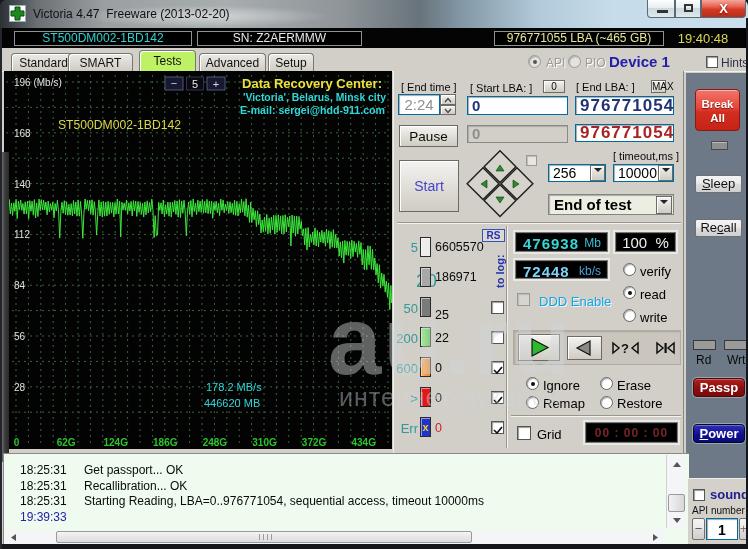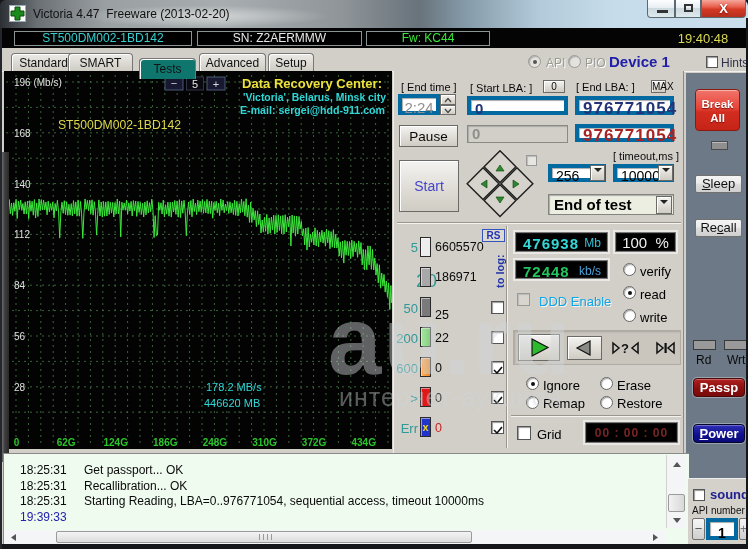--- a/index.html
+++ b/index.html
@@ -13,30 +13,30 @@
 #bmin{left:647px;width:28px;border-radius:0 0 0 4px;background:linear-gradient(#fdfeff,#e7eef2 45%,#ccd9df 50%,#dfe9ee);}
 #bmax{left:675px;width:26px;background:linear-gradient(#fdfeff,#e7eef2 45%,#ccd9df 50%,#dfe9ee);}
 #bclose{left:701px;width:45px;border-radius:0 0 4px 0;background:linear-gradient(#f5a79b,#e8604f 40%,#d33a24 55%,#b62f1d);}
 
 #strip{left:0;top:28px;width:748px;height:20px;background:#040404;}
 .sbox{top:2.5px;height:15px;background:#000;border:1px solid #8a9494;font-size:12px;text-align:center;line-height:13px;white-space:nowrap;}
 
 #tabrow{left:2px;top:48px;width:744px;height:23px;background:#d2cfc8;}
 #tabtopline{left:0;top:48px;width:748px;height:3px;background:#1a1a1a;}
 .tab{top:52.5px;height:18.5px;background:linear-gradient(#eceae5,#cfccc4);border:1px solid #777;border-bottom:none;border-radius:4px 4px 0 0;font-size:12px;font-weight:normal;text-align:center;color:#111;box-shadow:inset 1px 1px 0 #fff;}
-.tab.act{top:50px;height:21px;background:#0f766e;z-index:3;margin-top:8px;}
+.tab.act{top:50px;height:21px;background:#bef264;z-index:3;}
 
 #mainbg{left:2px;top:71px;width:744px;height:475px;background:#d2cfc8;border-top:1px solid #f2f1ee;}
 
 #chart{left:4px;top:71px;width:388px;height:378px;background:#030303;}
 #lstrip{left:2px;top:152px;width:7px;height:310px;background:linear-gradient(90deg,#6a6a6a,#3d3d3d 40%,#2a2a2a);}
 
 #cp{left:393px;top:71px;width:291px;height:382px;background:#d2cfc8;border-left:1px solid #efeeea;border-right:1px solid #8a8a84;}
 .lbl{font-size:11px;color:#0a0a0a;white-space:nowrap;}
-.fld{background:#fff;border:4px solid #0369a1;box-shadow:inset 1px 1px 1px #aaa;}
+.fld{background:#fff;border:1px solid #0369a1;box-shadow:inset 1px 1px 1px #aaa;}
 .btn svg{display:block;margin:0 auto;}
 .btn{background:linear-gradient(#f4f3f1,#dedbd4 60%,#cfccc4);border:1px solid #6a6a66;box-shadow:inset 1px 1px 0 #fff;text-align:center;color:#0a0a0a;}
 .win7btn{background:linear-gradient(#f4f4f4,#ebebeb 45%,#dddddd 50%,#cfcfcf);border:1px solid #707070;border-radius:2px;text-align:center;color:#111;}
 .chk{background:#fff;border:1px solid #555;box-shadow:inset 1px 1px 1px #999;}
 .radio{width:13px;height:13px;border-radius:50%;background:#fff;border:1px solid #666;box-shadow:inset 1px 1px 1px #aaa;}
 .rdot{position:absolute;left:3.5px;top:3.5px;width:4px;height:4px;border-radius:50%;background:#111;}
 .groove{background:#9a968e;box-shadow:0 1px 0 #f4f3ef;}
 .vgroove{background:#9a968e;box-shadow:1px 0 0 #f4f3ef;}
 .cbox{width:11px;height:20px;border:1px solid #2a2a2a;box-shadow:inset 1px 1px 0 rgba(255,255,255,.5);}
 .cval{font-size:12.5px;color:#0a0a0a;}
@@ -68,21 +68,21 @@
       <div class="abs" style="left:9px;top:10px;width:11px;height:3px;background:#333;"></div>
     </div>
 <div class="abs capbtn" id="bmax">
       <div class="abs" style="left:8px;top:4px;width:9px;height:8px;border:2px solid #333;"></div>
     </div>
 <div class="abs capbtn" id="bclose" style="color:#fff;font-weight:bold;font-size:13px;text-align:center;line-height:17px;text-shadow:0 1px 2px #801005;">X</div>
 </div>
 <div class="abs" id="strip">
 <div class="abs sbox" style="left:14px;width:178px;color:#35d0d0;">ST500DM002-1BD142</div>
 <div class="abs sbox" style="left:197px;width:165px;color:#e8e8e8;">SN: Z2AERMMW</div>
-<div class="abs sbox" style="left:366px;width:124px;color:#3ae83a;">Fw: KC44</div>
+<div class="abs sbox" style="left:494px;width:170px;color:#e6e69a;">976771055 LBA (~465 GB)</div>
 <div class="abs" style="left:672px;top:3px;width:62px;font-size:13px;color:#d8d855;text-align:center;">19:40:48</div>
 </div>
 <div class="abs" id="tabtopline"></div>
 <div class="abs" id="tabrow"></div>
 <div class="abs tab" style="left:11px;width:65px;line-height:18px;">Standard</div>
 <div class="abs tab" style="left:68px;width:65px;line-height:18px;">SMART</div>
 <div class="abs tab act" style="left:139px;width:57px;line-height:20px;">Tests</div>
 <div class="abs tab" style="left:199px;width:67px;line-height:18px;">Advanced</div>
 <div class="abs tab" style="left:268px;width:46px;line-height:18px;">Setup</div>
 <div class="abs radio" style="left:528px;top:55px;background:#e4e2dc;border-color:#999;">
@@ -263,21 +263,21 @@
     </svg></div>
 <div class="abs chk" style="left:491px;top:421px;width:13px;height:13px;"><svg width="11" height="11">
       <path d="M2 5l3 3 5-6" stroke="#111" fill="none" stroke-width="1.6"></path>
     </svg></div>
 <div class="abs lcd" style="left:515px;top:232px;width:93px;height:20px;">
     <span class="abs" style="left:7px;top:2px;font-size:15px;font-weight:bold;color:#35d8d8;letter-spacing:1px;">476938</span>
     <span class="abs" style="right:6px;top:3px;font-size:12px;color:#35c0d8;">Mb</span>
   </div>
 <div class="abs lcd" style="left:615px;top:232px;width:61px;height:20px;text-align:center;line-height:19px;font-size:15px;color:#f0f0f0;">100&nbsp; %</div>
 <div class="abs lcd" style="left:515px;top:260px;width:93px;height:19px;">
-    <span class="abs" style="left:7px;top:1.5px;font-size:15px;font-weight:bold;color:#22c55e;letter-spacing:1px;">72448</span>
+    <span class="abs" style="left:7px;top:1.5px;font-size:15px;font-weight:bold;color:#7dd3fc;letter-spacing:1px;">72448</span>
     <span class="abs" style="right:6px;top:2.5px;font-size:12px;color:#4aa0d8;">kb/s</span>
   </div>
 <div class="abs" style="left:517px;top:293px;width:13px;height:13px;background:#d8d5ce;border:1px solid #9a9a94;box-shadow:inset 1px 1px 1px #bbb;"></div>
 <div class="abs" style="left:539px;top:293.5px;font-size:13px;color:#0ea5e9;text-shadow:1px 1px 0 #f4f4f0;">DDD Enable</div>
 <div class="abs radio" style="left:623px;top:263px;"></div>
 <div class="abs" style="left:640px;top:263.5px;font-size:13px;">verify</div>
 <div class="abs radio" style="left:623px;top:286px;">
     <div class="rdot"></div>
   </div>
 <div class="abs" style="left:640px;top:286.5px;font-size:13px;">read</div>

